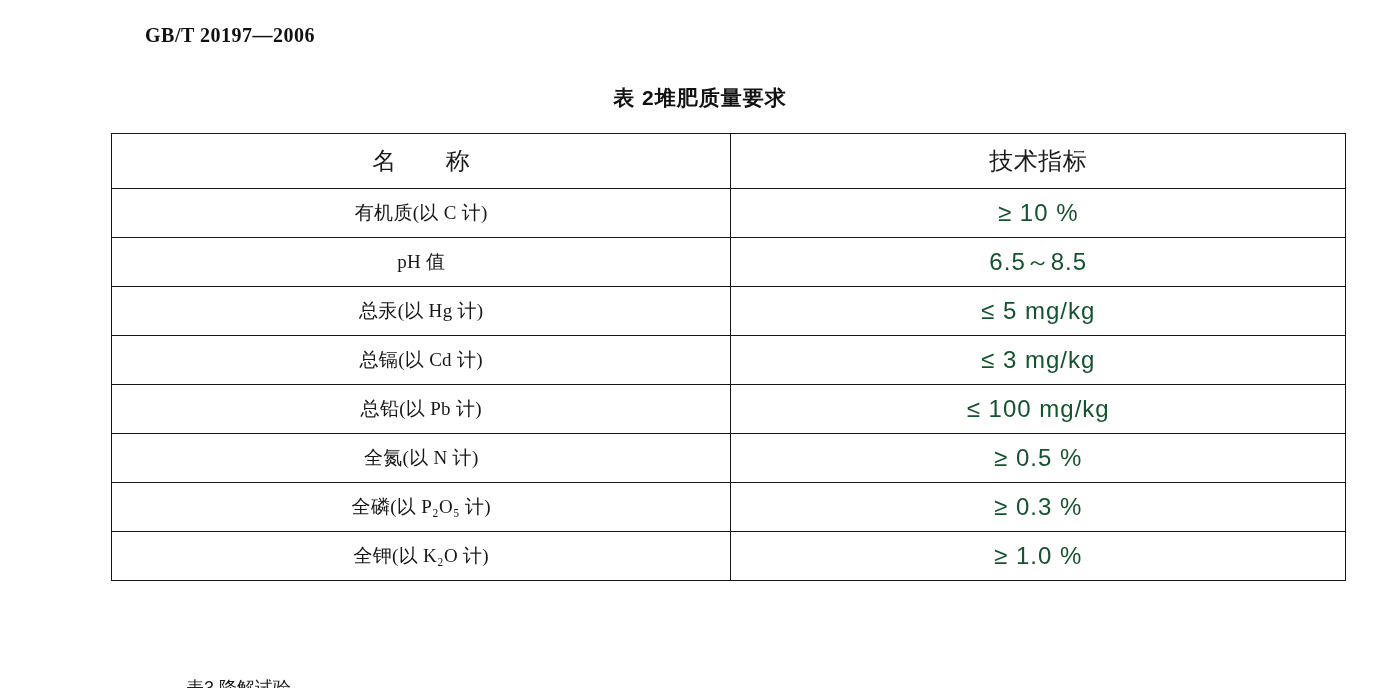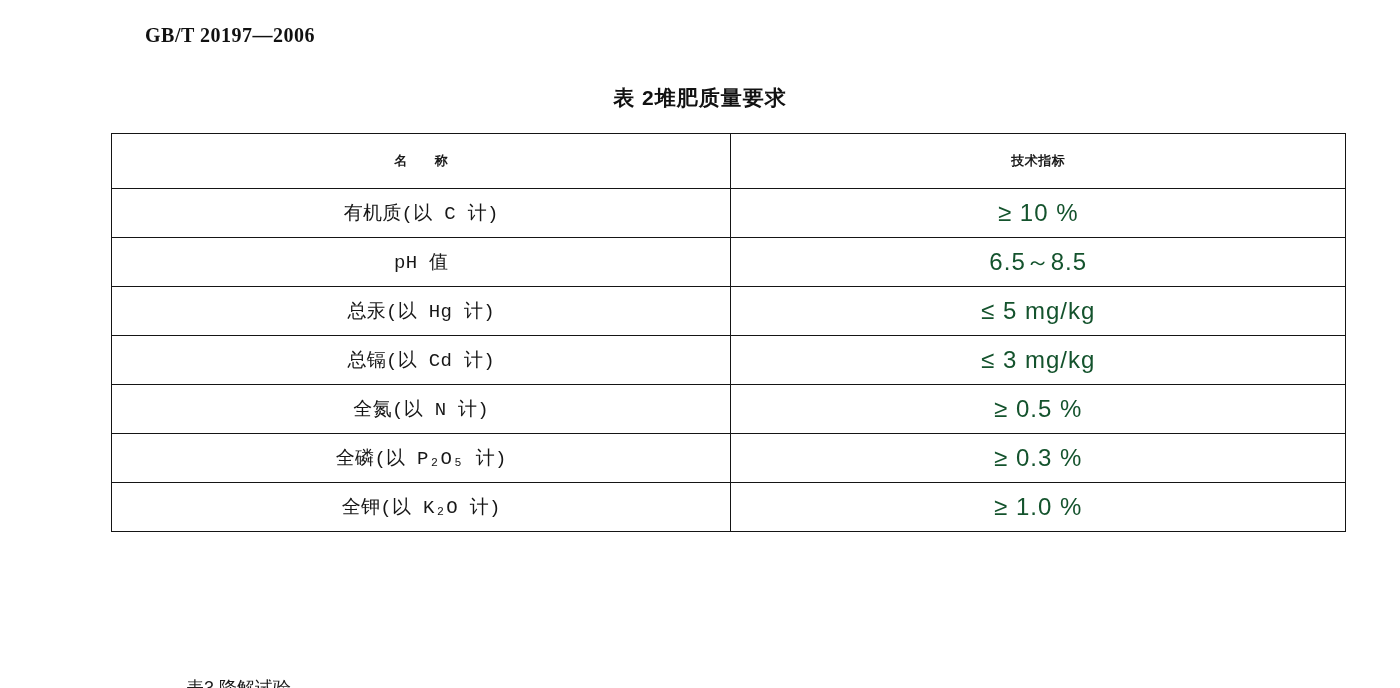--- a/index.html
+++ b/index.html
@@ -62,27 +62,27 @@
     border: 1.6px solid #151515;
     height: 48px;
     text-align: center;
     vertical-align: middle;
     font-size: 19px;
     color: #1b1b1b;
     padding: 0 6px;
   }
   table.spec thead th {
     height: 54px;
-    font-weight: bold;
+    font-weight: normal;
     font-family: "Liberation Sans", sans-serif;
-    font-size: 13px;
+    font-size: 24px;
     letter-spacing: 0.5px;
   }
   table.spec tbody td.name {
-    font-family: Liberation Mono, monospace;
+    font-family: Liberation Serif, serif;
     font-size: 19px;
     color: #171717;
     letter-spacing: 0.3px;
   }
   table.spec tbody td.value {
     font-family: Liberation Sans, sans-serif;
     font-size: 24px;
     color: #14532d;
     letter-spacing: 1px;
   }
@@ -133,20 +133,24 @@
         </tr>
         <tr>
           <td class="name">总汞(以 Hg 计)</td>
           <td class="value">≤ 5 mg/kg</td>
         </tr>
         <tr>
           <td class="name">总镉(以 Cd 计)</td>
           <td class="value">≤ 3 mg/kg</td>
         </tr>
         <tr>
+          <td class="name">总铅(以 Pb 计)</td>
+          <td class="value">≤ 100 mg/kg</td>
+        </tr>
+        <tr>
           <td class="name">全氮(以 N 计)</td>
           <td class="value">≥ 0.5 %</td>
         </tr>
         <tr>
           <td class="name">全磷(以 P₂O₅ 计)</td>
           <td class="value">≥ 0.3 %</td>
         </tr>
         <tr>
           <td class="name">全钾(以 K₂O 计)</td>
           <td class="value">≥ 1.0 %</td>

